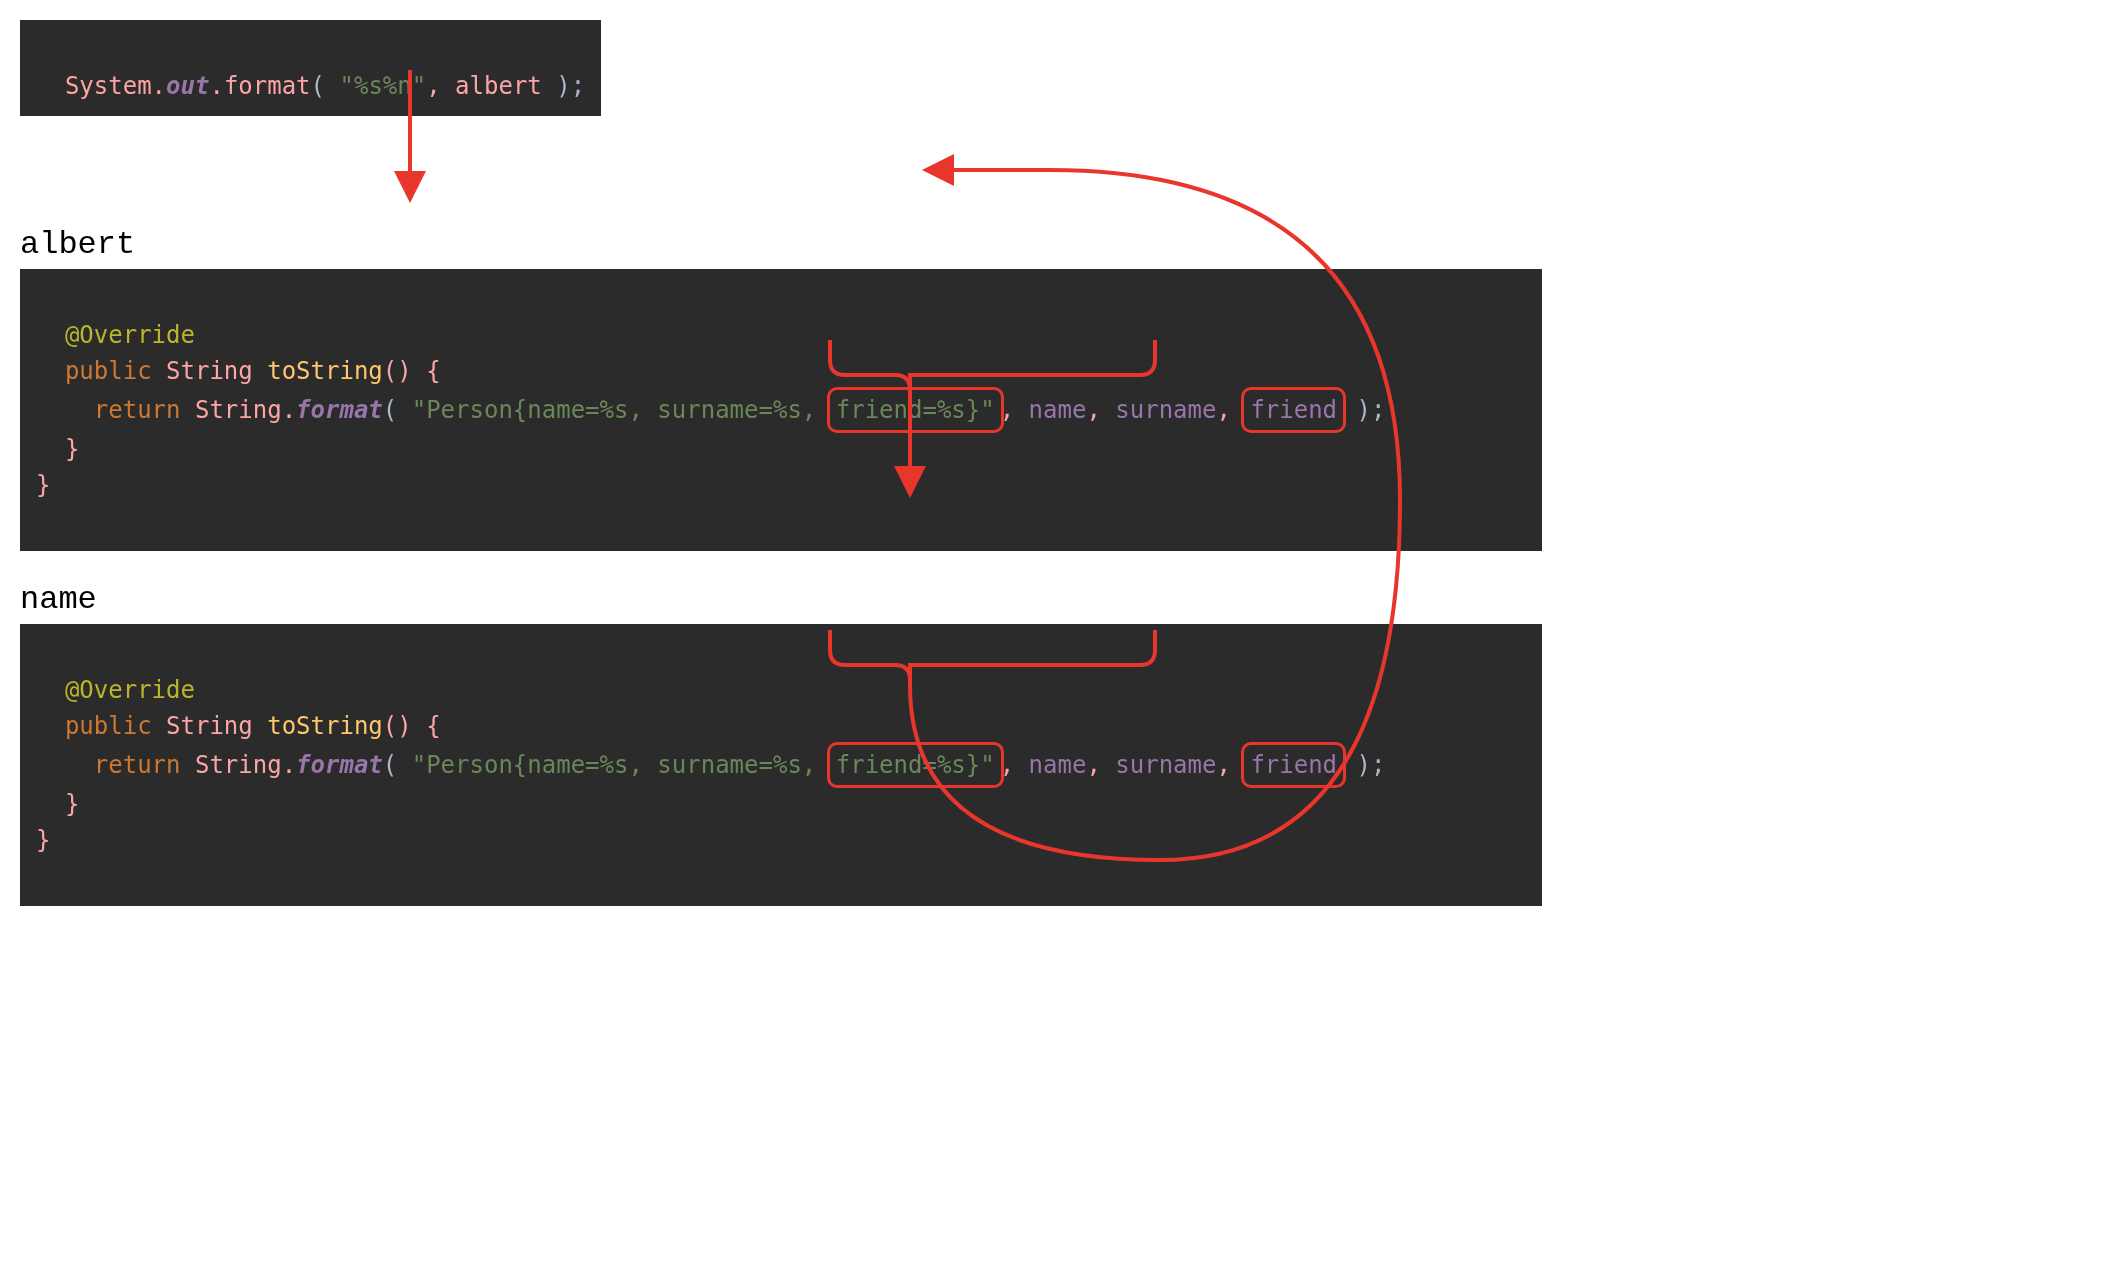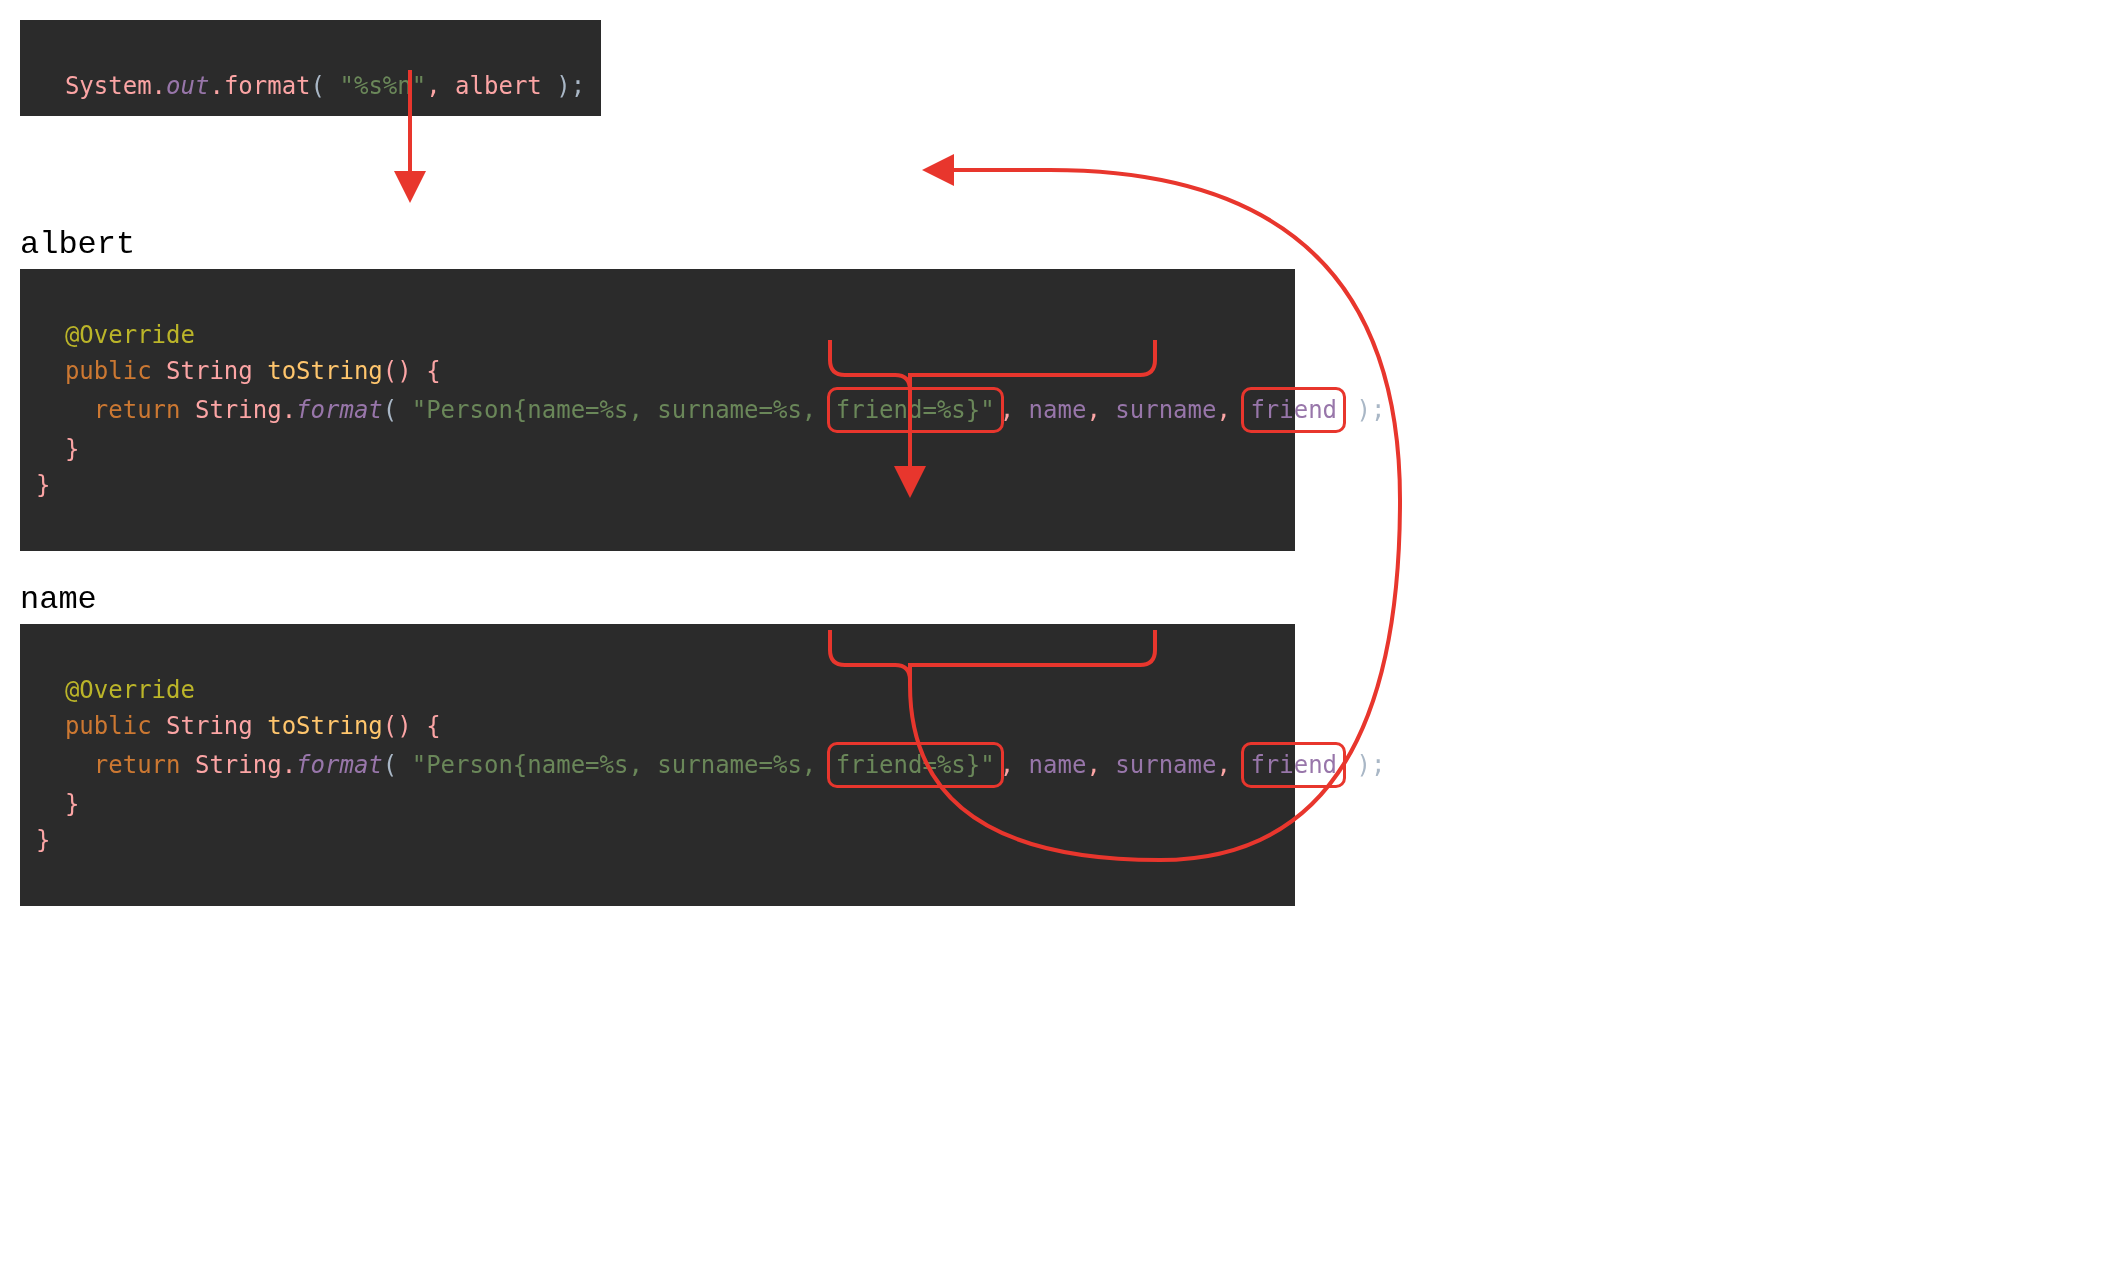--- a/index.html
+++ b/index.html
@@ -24,28 +24,28 @@
     margin-bottom: 90px;
   }
   .label {
     font-family: 'Courier New', monospace;
     font-size: 32px;
     color: #000;
     margin-bottom: 6px;
     margin-top: 20px;
   }
   .block-wrapper {
-    width: 1275px;
+    width: 1522px;
     margin-bottom: 30px;
   }
   
   .c-default { color: #fca5a5; }
   .c-keyword { color: #cc7832; }
   .c-method  { color: #ffc66d; }
-  .c-italic  { color: #9876aa; font-style: italic; }
+  .c-italic  { color: #9876aa; font-style: italic; font-weight: bold; }
   .c-string  { color: #6a8759; }
   .c-anno    { color: #bbb529; }
   .c-ident   { color: #9876aa; }
   .c-paren   { color: #a9b7c6; }
 
   
   .hl {
     border: 3px solid #e8362d;
     border-radius: 10px;
     padding: 2px 6px;

